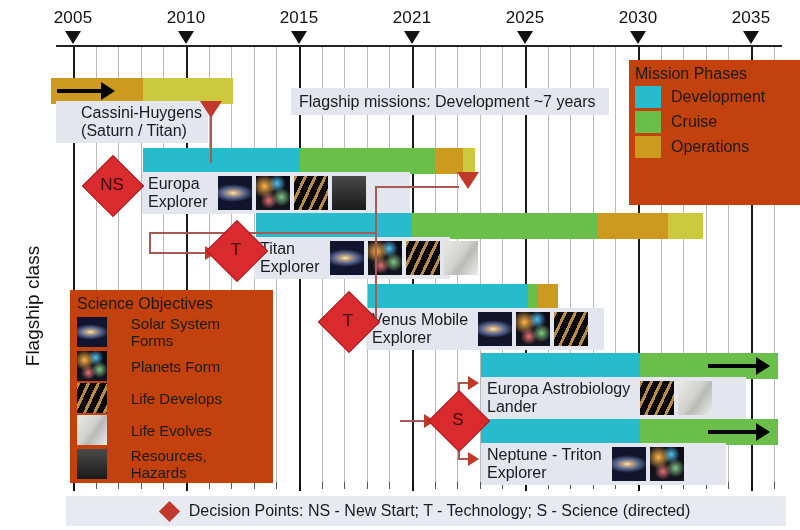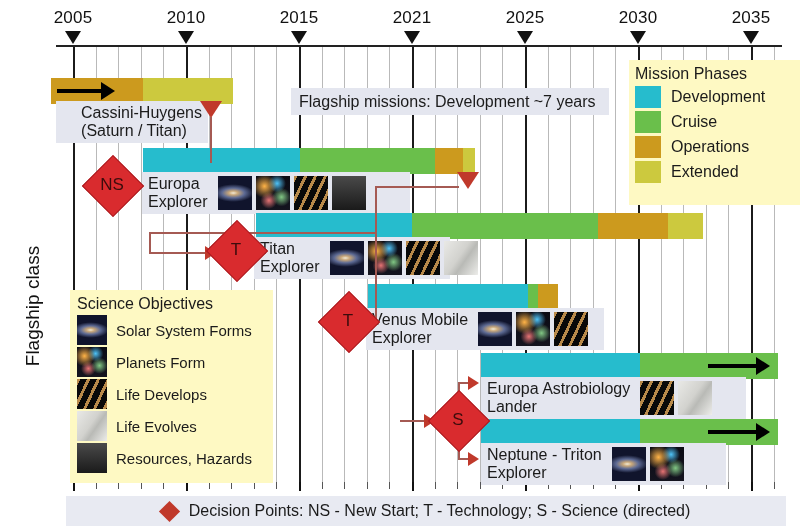--- a/index.html
+++ b/index.html
@@ -48,29 +48,29 @@
   
   .conn{position:absolute;background:#a55a53;}
   .conn-h{height:2px;}
   .conn-v{width:2px;}
   .conn-arrow{position:absolute;width:0;height:0;border-top:7px solid transparent;
               border-bottom:7px solid transparent;border-left:11px solid #c0392b;}
   .dntri{position:absolute;width:0;height:0;border-left:11px solid transparent;
          border-right:11px solid transparent;border-top:17px solid #c0392b;}
 
   
-  .panel{position:absolute;background:#fef9c3;box-sizing:border-box;}
+  .panel{position:absolute;background:#c2410c;box-sizing:border-box;}
   .panel-title{font-size:16px;color:#1b1b1b;}
 
   .legend-row{display:flex;align-items:center;margin-top:3px;}
   .swatch{width:26px;height:22px;margin-right:10px;}
   .legend-text{font-size:16px;color:#1b1b1b;}
 
   .sci-row{display:flex;align-items:center;margin-top:2px;}
-  .sci-text{font-size:15px;color:#1b1b1b;margin-left:9px;}
+  .sci-text{font-size:15px;color:#1b1b1b;margin-left:24px;}
 
   .annot{position:absolute;background:#e4e6ef;font-size:16px;color:#1b1b1b;
          display:flex;align-items:center;padding:2px 8px;box-sizing:border-box;}
 
   .footer{position:absolute;background:#e8eaf2;display:flex;align-items:center;
           justify-content:center;box-sizing:border-box;}
   .footer-dia{width:15px;height:15px;background:#c0392b;transform:rotate(45deg);
               margin-right:12px;}
   .footer-text{font-size:16px;color:#1b1b1b;}
 
@@ -305,24 +305,20 @@
           <div class="legend-text">Development</div>
         </div>
         <div class="legend-row">
           <div class="swatch" style="background: rgb(106, 191, 75);"></div>
           <div class="legend-text">Cruise</div>
         </div>
         <div class="legend-row">
           <div class="swatch" style="background: rgb(204, 154, 30);"></div>
           <div class="legend-text">Operations</div>
         </div>
-        <div class="legend-row">
-          <div class="swatch" style="background: rgb(204, 201, 62);"></div>
-          <div class="legend-text">Extended</div>
-        </div>
       </div>
   </div>
 
   <div class="panel" style="left:70px;top:290px;width:203px;height:193px;padding:5px 7px;">
     <div class="panel-title">Science Objectives</div>
     <div id="science-items">
         <div class="sci-row">
           <div class="thumb" style="width: 30px; height: 30px; background: radial-gradient(60% 26% at 45% 50%, rgb(242, 234, 214) 0%, rgb(201, 168, 122) 22%, rgb(93, 106, 148) 55%, rgb(16, 20, 44) 100%) 0% 0% / cover;"></div>
           <div class="sci-text">Solar System Forms</div>
         </div>

